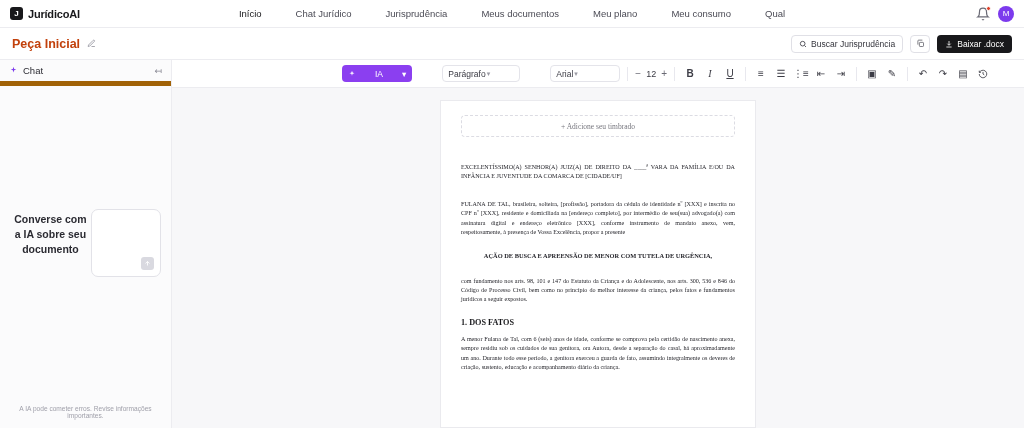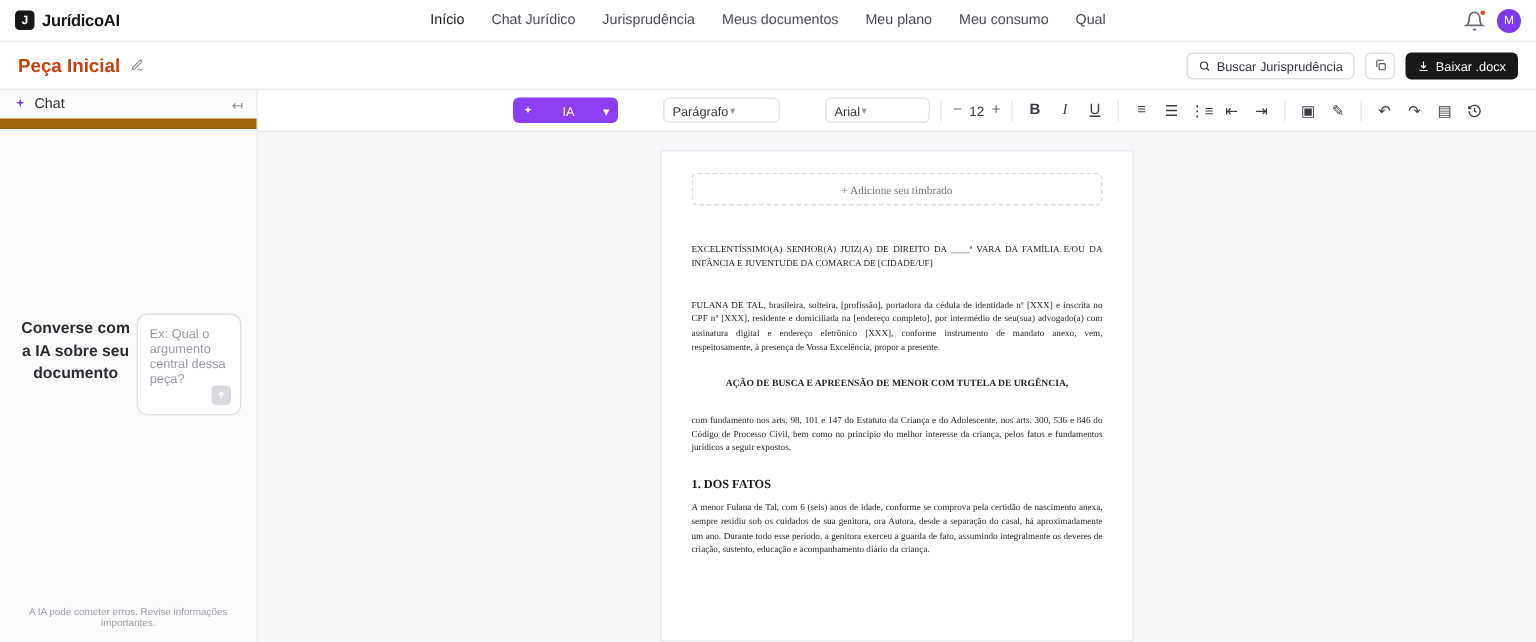--- a/index.html
+++ b/index.html
@@ -26,21 +26,21 @@
   .brand-mark {
     width: 13px; height: 13px; border-radius: 3px;
     background: #18181b; color: #fff;
     display: flex; align-items: center; justify-content: center;
     font-size: 8px; font-weight: bold;
   }
   .brand-name { font-size: 11px; font-weight: bold; letter-spacing: -0.2px; color: #18181b; }
 
   .mainnav {
     position: absolute; left: 50%; transform: translateX(-50%);
-    display: flex; align-items: center; gap: 18px;
+    display: flex; align-items: center; gap: 34px;
   }
   .mainnav a {
     font-size: 9.5px; color: #4b4b55; text-decoration: none; white-space: nowrap;
   }
   .mainnav a.active { color: #18181b; }
 
   .topright {
     margin-left: auto; display: flex; align-items: center; gap: 8px;
   }
   .bell { width: 14px; height: 14px; position: relative; color: #6b6b76; }
@@ -90,21 +90,21 @@
   
   .sidebar {
     width: 172px; min-width: 172px;
     background: #fbfbfc;
     border-right: 1px solid #ececf0;
     display: flex; flex-direction: column;
   }
   .sidebar-head {
     height: 26px; min-height: 26px;
     display: flex; align-items: center; padding: 0 9px;
-    border-bottom: 7px solid #a16207;
+    border-bottom: 5px solid #a16207;
   }
   .sidebar-head .spark { color: #7c3aed; display: flex; margin-right: 5px; }
   .sidebar-head .lbl { font-size: 9.5px; color: #2c2c33; }
   .collapse { margin-left: auto; color: #8b8b96; font-size: 9px; cursor: pointer; }
 
   .sidebar-mid {
     flex: 1; display: flex; flex-direction: row;
     align-items: center; justify-content: center;
     padding: 0 10px;
   }
@@ -266,21 +266,20 @@
             <path d="M12 2l1.8 5.7L19.5 9.5 13.8 11.3 12 17l-1.8-5.7L4.5 9.5l5.7-1.8z"></path>
           </svg>
         </span>
         <span class="lbl">Chat</span>
         <span class="collapse">↤</span>
       </div>
 
       <div class="sidebar-mid">
         <div class="chat-empty-title">Converse com a IA sobre seu documento</div>
         <div class="chat-input-wrap">
-          <div class="chat-placeholder">Ex: Qual o argumento central dessa peça?</div>
           <div class="send-btn">
             <svg width="7" height="7" viewBox="0 0 24 24" fill="none" stroke="currentColor" stroke-width="3">
               <path d="M12 19V5"></path>
                 <path d="M5 12l7-7 7 7"></path>
             </svg>
           </div>
         </div>
       </div>
 
       <div class="sidebar-foot">A IA pode cometer erros. Revise informações importantes.</div>

